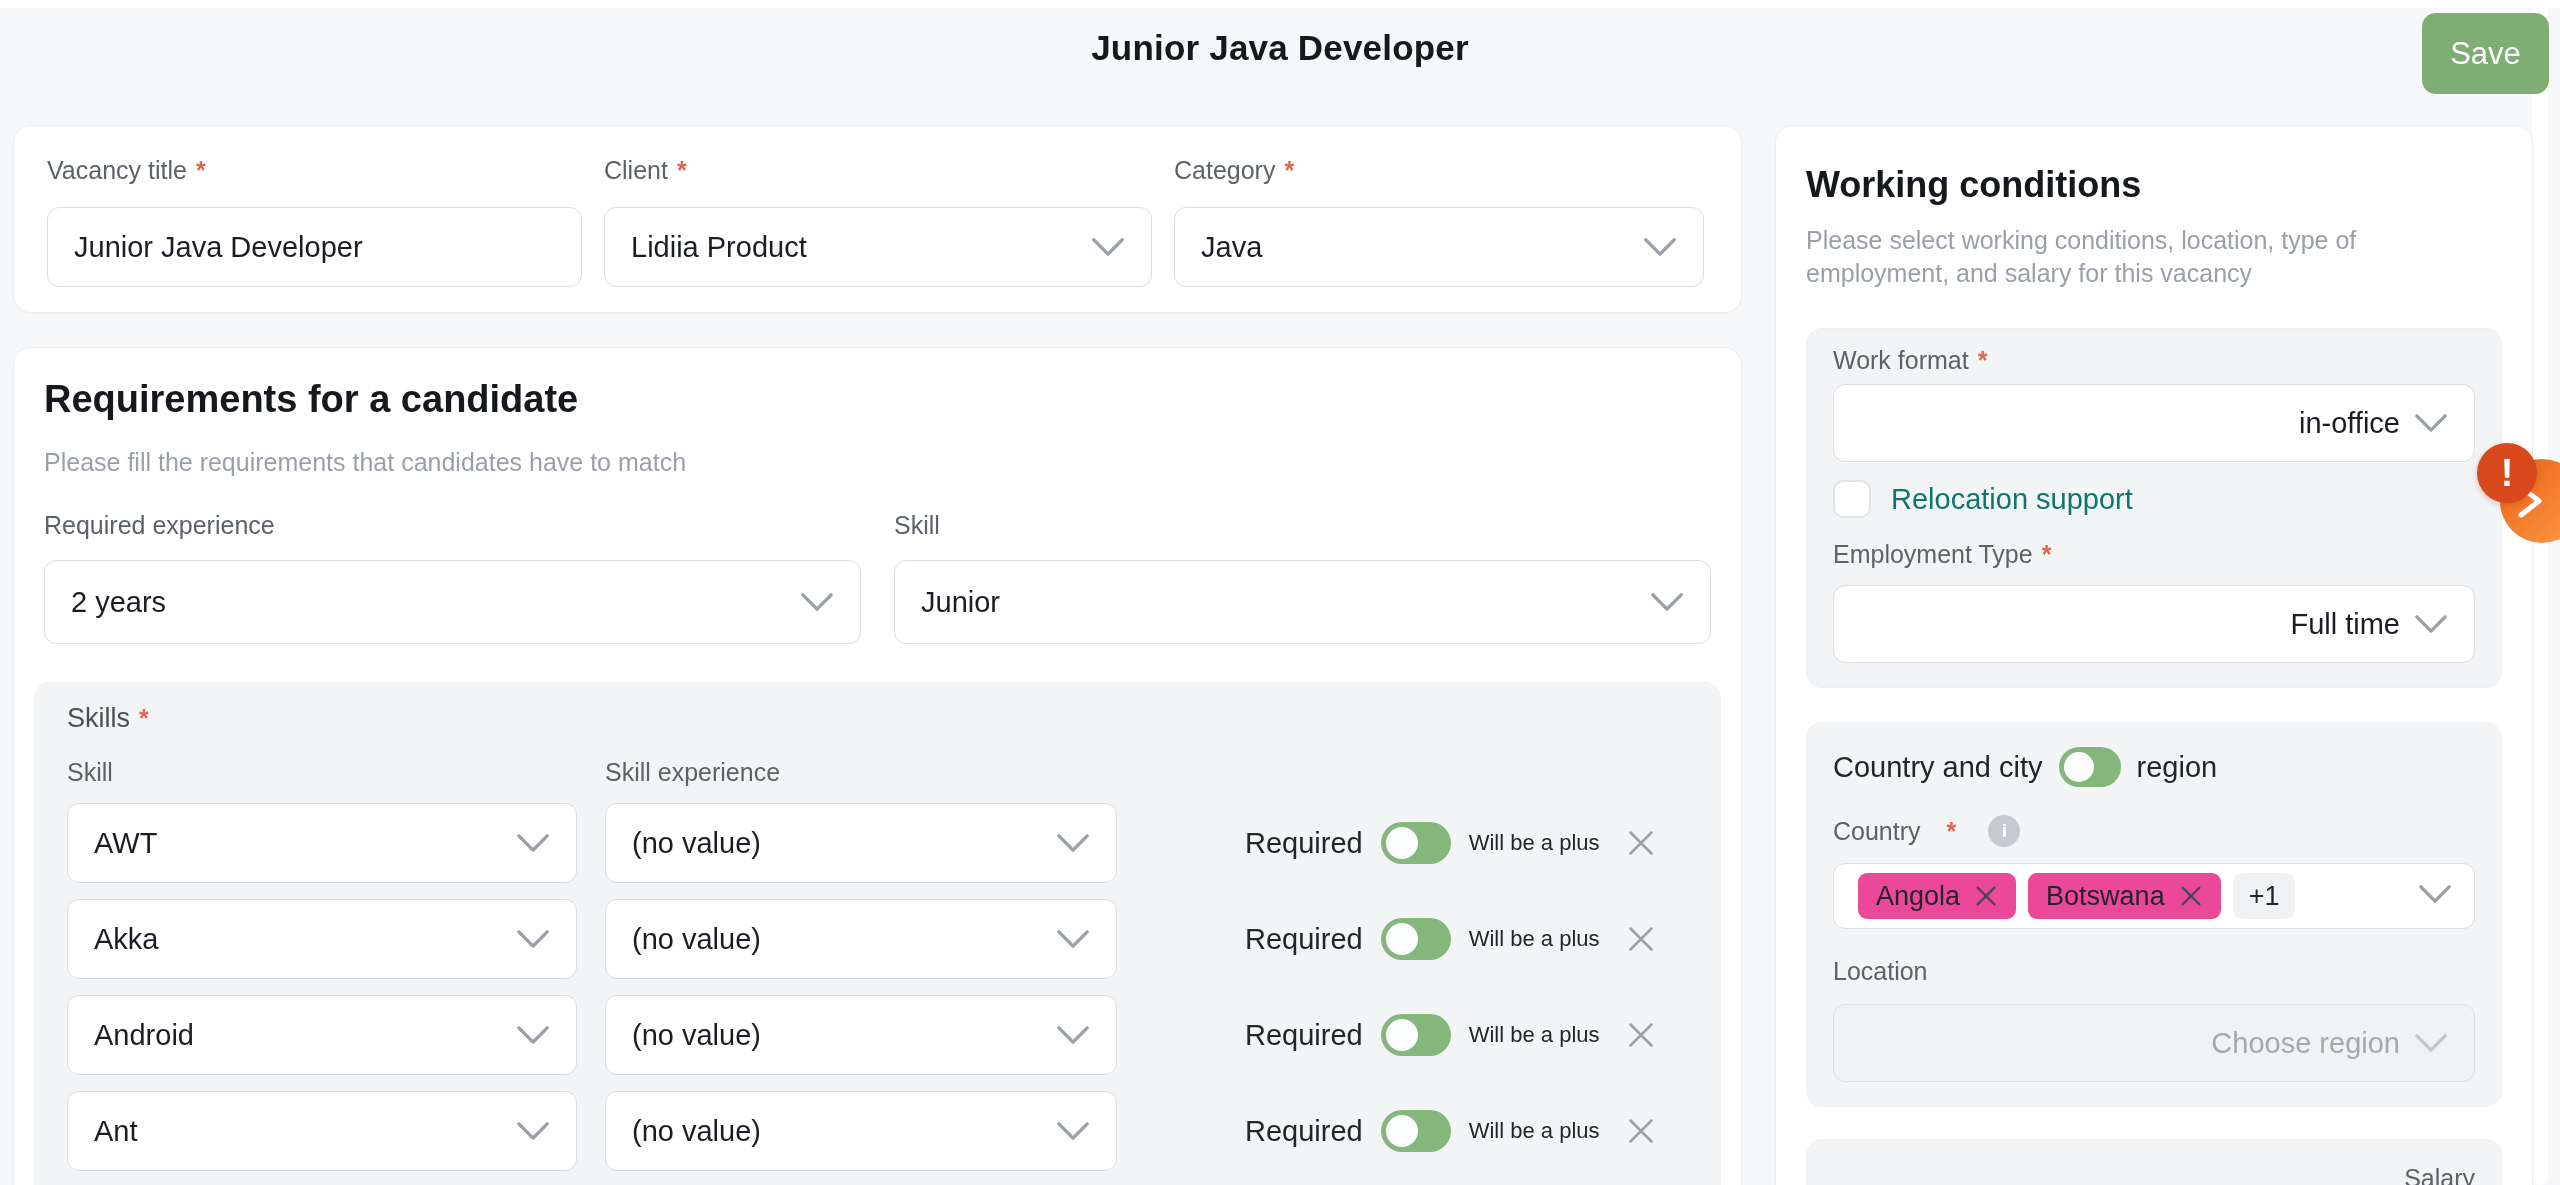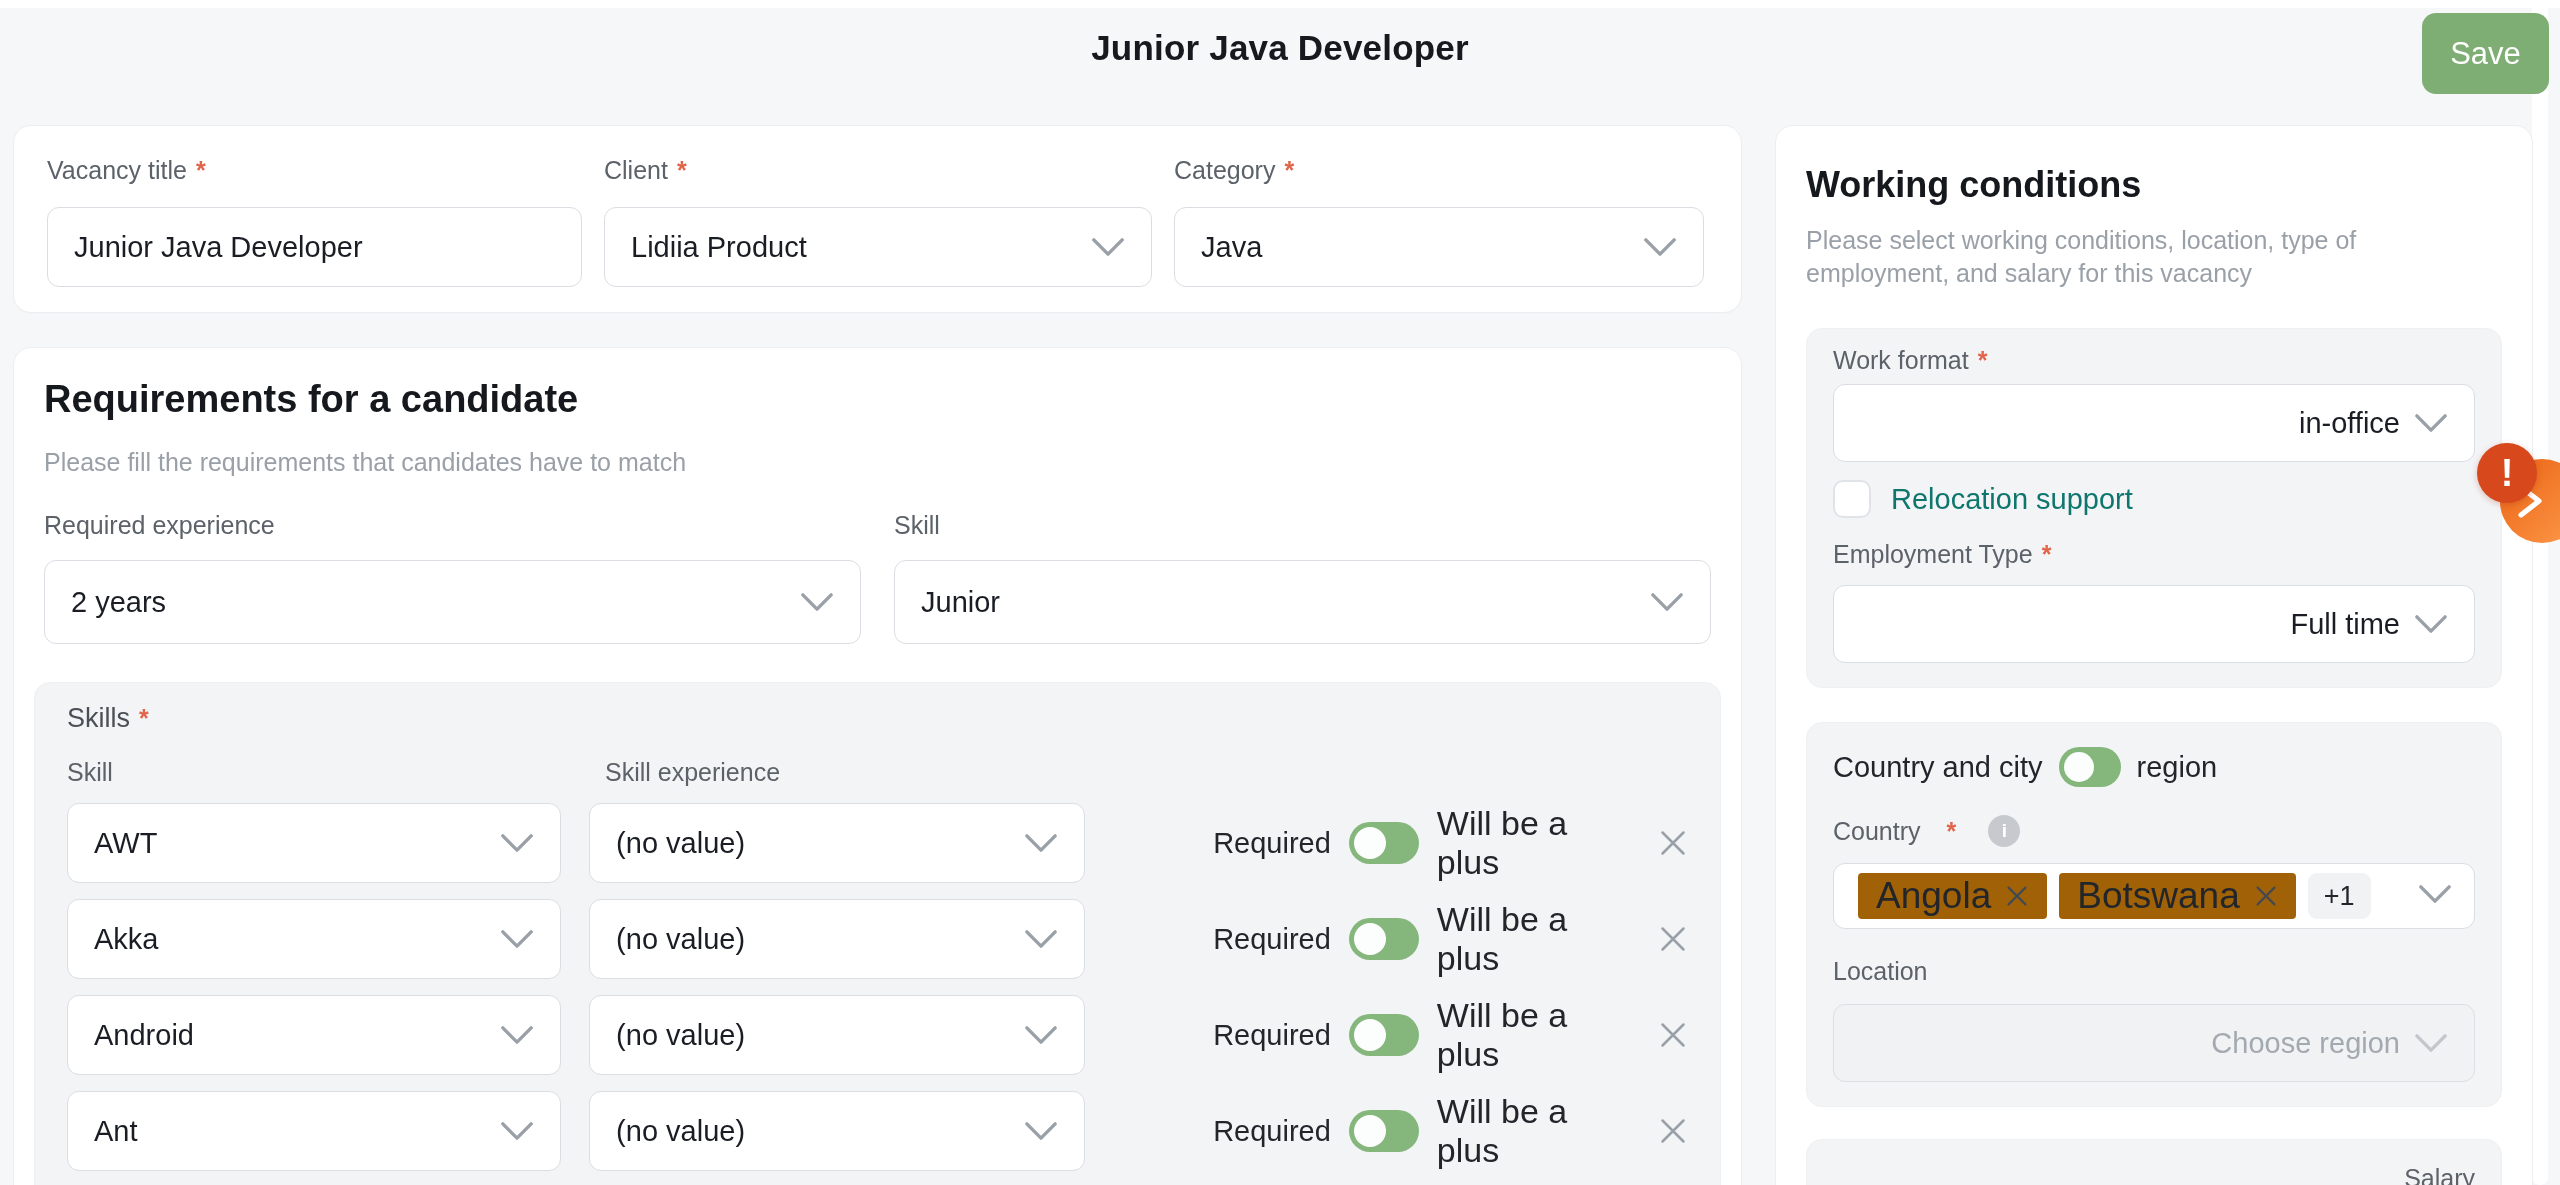--- a/index.html
+++ b/index.html
@@ -59,21 +59,21 @@
     border-radius:16px; padding:20px 32px 30px;
   }
   .skills-title { font-size:27px; color:#4a5057; display:flex; gap:9px; align-items:center; }
   .skills-cols { display:grid; grid-template-columns:510px 512px; column-gap:28px; margin-top:24px; }
   .skills-cols .field-label { font-size:25px; }
   .skill-row { display:flex; align-items:center; margin-top:16px; }
   .skill-row .select-box { margin-top:0; height:80px; }
   .skill-row .sk { width:510px; }
   .skill-row .ex { width:512px; margin-left:28px; }
   .row-required { margin-left:128px; font-size:29px; color:#22262b; }
-  .row-plus { font-size:34px; color:#22262b; }
+  .row-plus { font-size:22px; color:#22262b;text-align:center; }
   .x-btn { margin-left:26px; background:none; border:none; cursor:pointer; display:flex; align-items:center; }
 
   .toggle { position:relative; width:70px; height:42px; border-radius:21px; background:#85b77c; margin:0 18px; cursor:pointer; flex:0 0 auto; }
   .toggle .knob { position:absolute; left:5px; top:5px; width:32px; height:32px; border-radius:50%; background:#fcfdfd; }
   .toggle.small { width:62px; height:40px; margin:0 16px; }
   .toggle.small .knob { width:30px; height:30px; }
 
   
   .card-work .section-title { font-size:36px; }
   .card-work .section-sub { margin-top:18px; max-width:580px; line-height:33px; }
@@ -95,23 +95,23 @@
   .country-label-row { margin-top:28px; display:flex; align-items:center; gap:26px; }
   .info-icon {
     width:32px; height:32px; border-radius:50%; background:#c6cacf; margin-left:6px;
     color:#ffffff; font-size:19px; font-weight:700; display:flex; align-items:center; justify-content:center;
   }
   .chips-box {
     margin-top:16px; height:66px; background:#ffffff; border:1px solid #dadde2; border-radius:12px;
     display:flex; align-items:center; padding:0 22px 0 12px; cursor:pointer;
   }
   .chip {
-    background:#a16207; border-radius:4px; height:46px; padding:0 18px;
+    background:#ec4899; border-radius:9px; height:46px; padding:0 18px;
     display:flex; align-items:center; gap:14px; margin-left:12px;
-    font-size:37px; color:#22262b;
+    font-size:27px; color:#22262b;
   }
   .chip .x-btn { margin-left:0; }
   .chip-more { background:#f1f2f4; border-radius:9px; height:46px; padding:0 16px; display:flex; align-items:center; margin-left:12px; font-size:27px; color:#22262b; }
   .chips-spacer { flex:1 1 auto; }
   .loc-label { margin-top:28px; }
   .select-disabled { background:#f1f2f4 !important; border-color:#dcdfe3 !important; color:#a3a9b0 !important; margin-top:18px !important; height:78px; }
   .panel-salary { margin-top:32px; padding:24px 26px; height:120px; }
   .salary-label { font-size:25px; color:#5c6269; }
 
   

